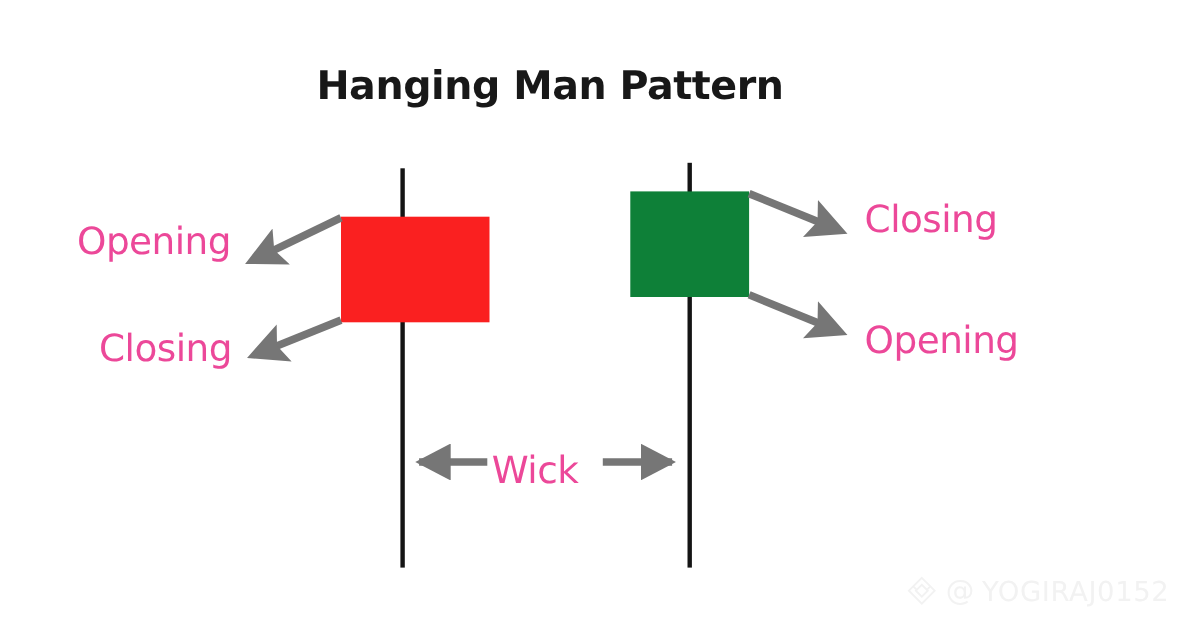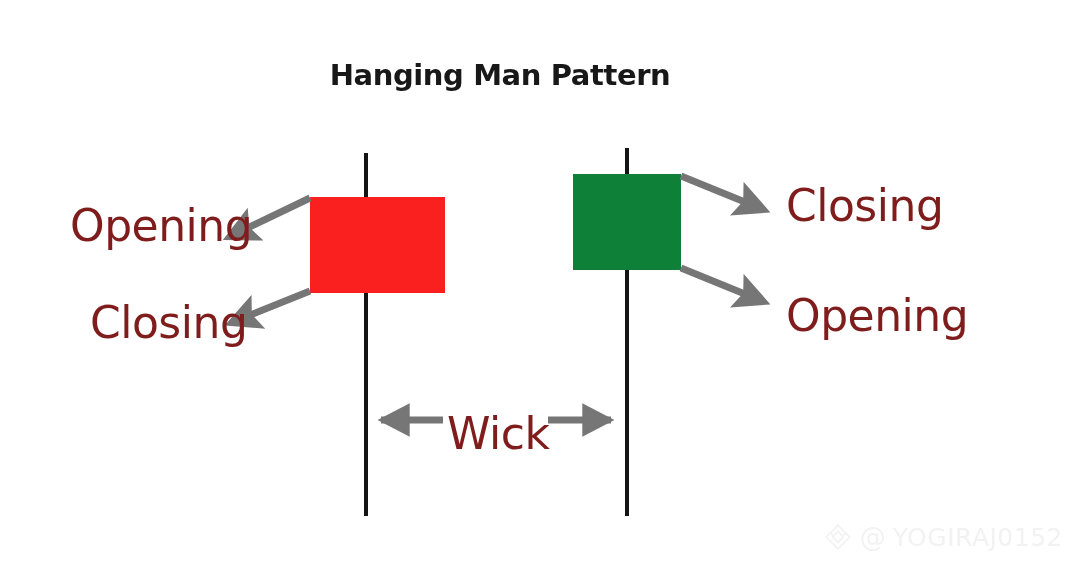--- a/index.html
+++ b/index.html
@@ -18,38 +18,38 @@
     overflow: hidden;
   }
   #chart-title {
     position: absolute;
     left: 0;
     top: 58px;
     width: 1000px;
     text-align: center;
     font-family: "DejaVu Sans", sans-serif;
     font-weight: bold;
-    font-size: 29px;
+    font-size: 36px;
     letter-spacing: -0.4px;
     color: #181818;
     white-space: nowrap;
   }
   .candle-wick {
     position: absolute;
     width: 4px;
     background: #141414;
   }
   .candle-body {
     position: absolute;
   }
   .label {
     position: absolute;
     font-family: "DejaVu Sans", sans-serif;
-    font-size: 44px;
-    color: #7f1d1d;
+    font-size: 34px;
+    color: #ec4899;
     white-space: nowrap;
     letter-spacing: -0.5px;
   }
   .label-light {
     font-weight: 400;
   }
   svg.overlay {
     position: absolute;
     left: 0;
     top: 0;

